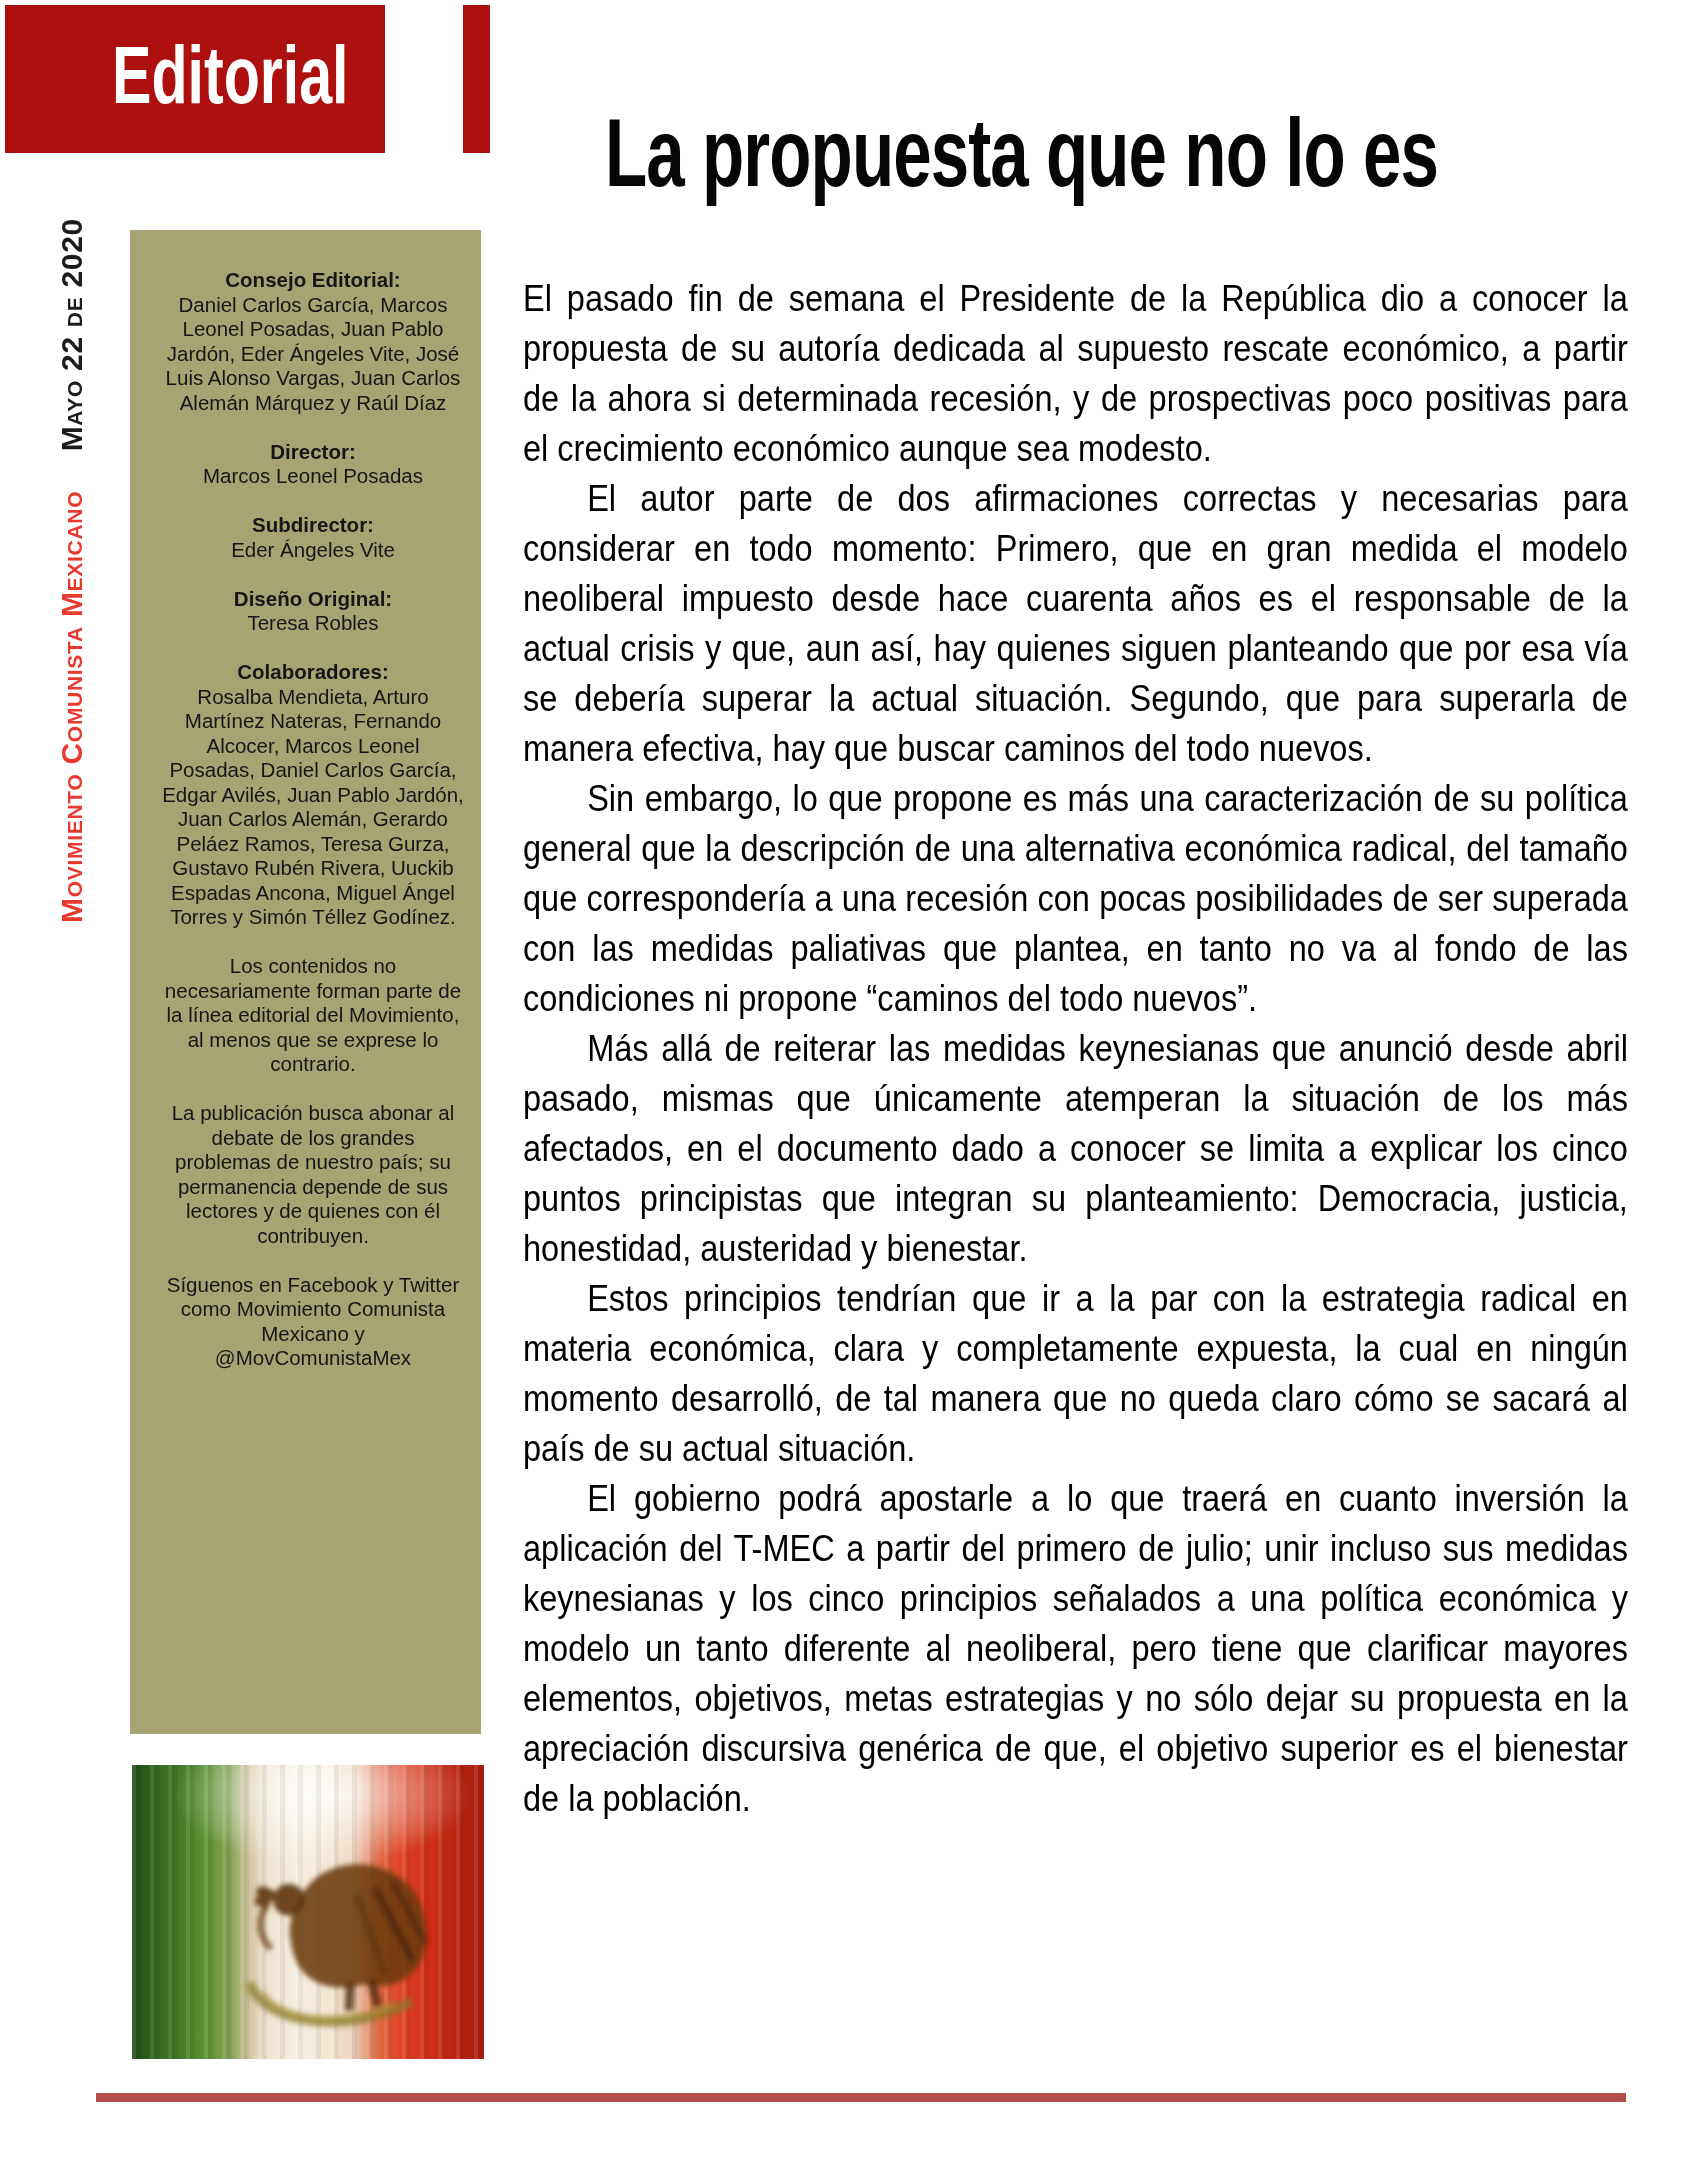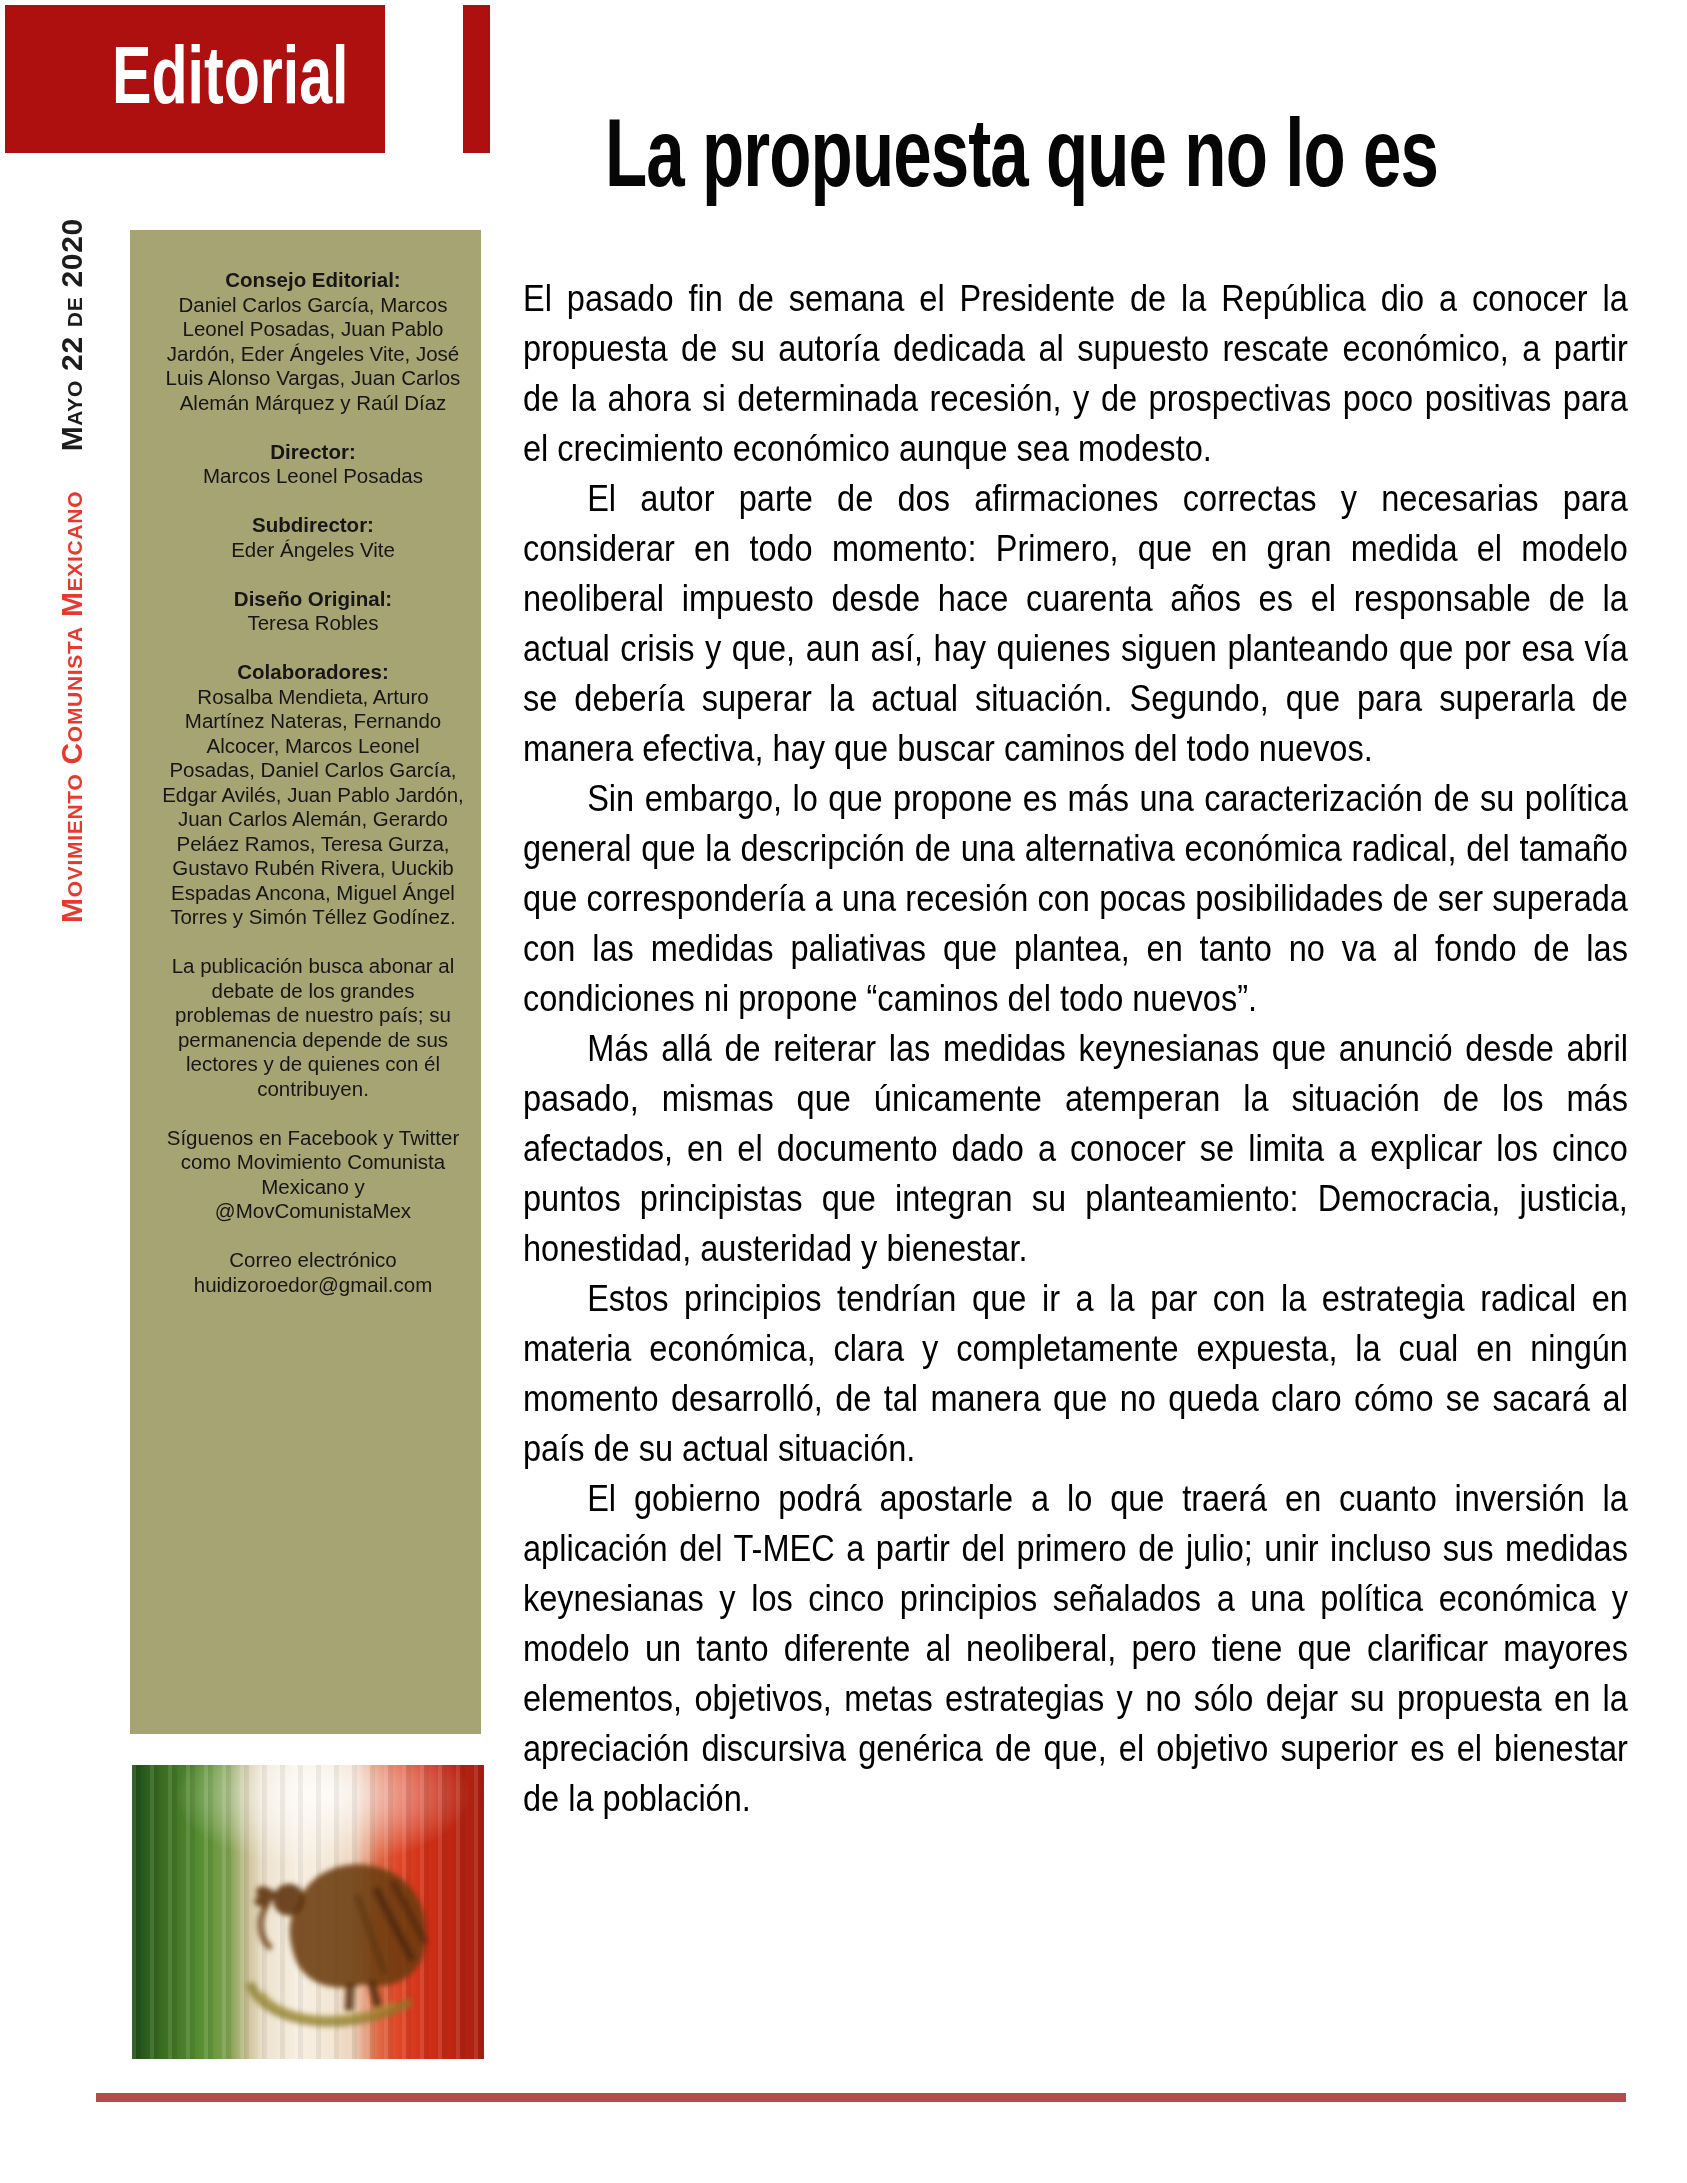--- a/index.html
+++ b/index.html
@@ -110,27 +110,27 @@
       </div>
       <div class="sb-block">
         <div class="sb-heading">Diseño Original:</div>
         <div>Teresa Robles</div>
       </div>
       <div class="sb-block">
         <div class="sb-heading">Colaboradores:</div>
         <div>Rosalba Mendieta, Arturo Martínez Nateras, Fernando Alcocer, Marcos Leonel Posadas, Daniel Carlos García, Edgar Avilés, Juan Pablo Jardón, Juan Carlos Alemán, Gerardo Peláez Ramos, Teresa Gurza, Gustavo Rubén Rivera, Uuckib Espadas Ancona, Miguel Ángel Torres y Simón Téllez Godínez.</div>
       </div>
       <div class="sb-block">
+        <div>Los contenidos no necesariamente forman parte de la línea editorial del Movimiento, al menos que se exprese lo contrario.</div>
+      </div>
+      <div class="sb-block">
         <div>La publicación busca abonar al debate de los grandes problemas de nuestro país; su permanencia depende de sus lectores y de quienes con él contribuyen.</div>
       </div>
       <div class="sb-block">
         <div>Síguenos en Facebook y Twitter como Movimiento Comunista Mexicano y @MovComunistaMex</div>
-      </div>
-      <div class="sb-block">
-        <div>Correo electrónico huidizoroedor@gmail.com</div>
       </div>
     </aside>
 
   <main class="article">
       <p class="no-indent">El pasado fin de semana el Presidente de la República dio a conocer la propuesta de su autoría dedicada al supuesto rescate económico, a partir de la ahora si determinada recesión, y de prospectivas poco positivas para el crecimiento económico aunque sea modesto.</p>
       <p>El autor parte de dos afirmaciones correctas y necesarias para considerar en todo momento: Primero, que en gran medida el modelo neoliberal impuesto desde hace cuarenta años es el responsable de la actual crisis y que, aun así, hay quienes siguen planteando que por esa vía se debería superar la actual situación. Segundo, que para superarla de manera efectiva, hay que buscar caminos del todo nuevos.</p>
       <p>Sin embargo, lo que propone es más una caracterización de su política general que la descripción de una alternativa económica radical, del tamaño que correspondería a una recesión con pocas posibilidades de ser superada con las medidas paliativas que plantea, en tanto no va al fondo de las condiciones ni propone “caminos del todo nuevos”.</p>
       <p>Más allá de reiterar las medidas keynesianas que anunció desde abril pasado, mismas que únicamente atemperan la situación de los más afectados, en el documento dado a conocer se limita a explicar los cinco puntos principistas que integran su planteamiento: Democracia, justicia, honestidad, austeridad y bienestar.</p>
       <p>Estos principios tendrían que ir a la par con la estrategia radical en materia económica, clara y completamente expuesta, la cual en ningún momento desarrolló, de tal manera que no queda claro cómo se sacará al país de su actual situación.</p>
       <p>El gobierno podrá apostarle a lo que traerá en cuanto inversión la aplicación del T-MEC a partir del primero de julio; unir incluso sus medidas keynesianas y los cinco principios señalados a una política económica y modelo un tanto diferente al neoliberal, pero tiene que clarificar mayores elementos, objetivos, metas estrategias y no sólo dejar su propuesta en la apreciación discursiva genérica de que, el objetivo superior es el bienestar de la población.</p>

